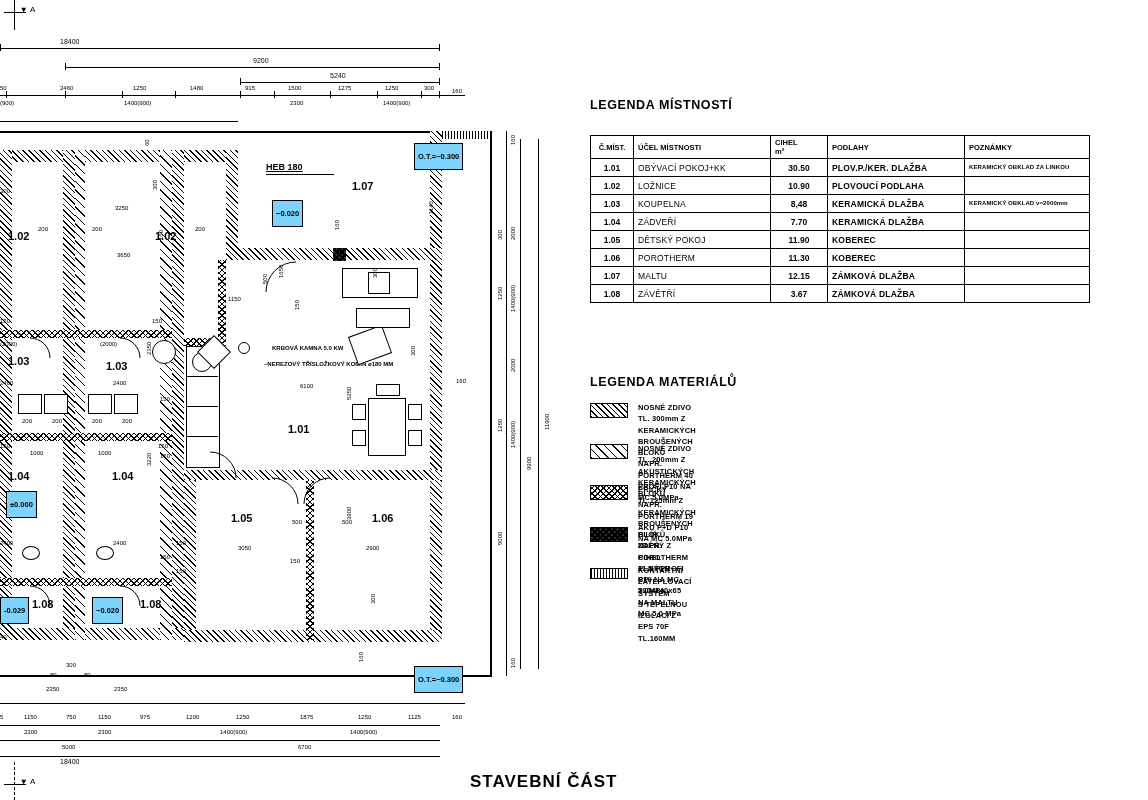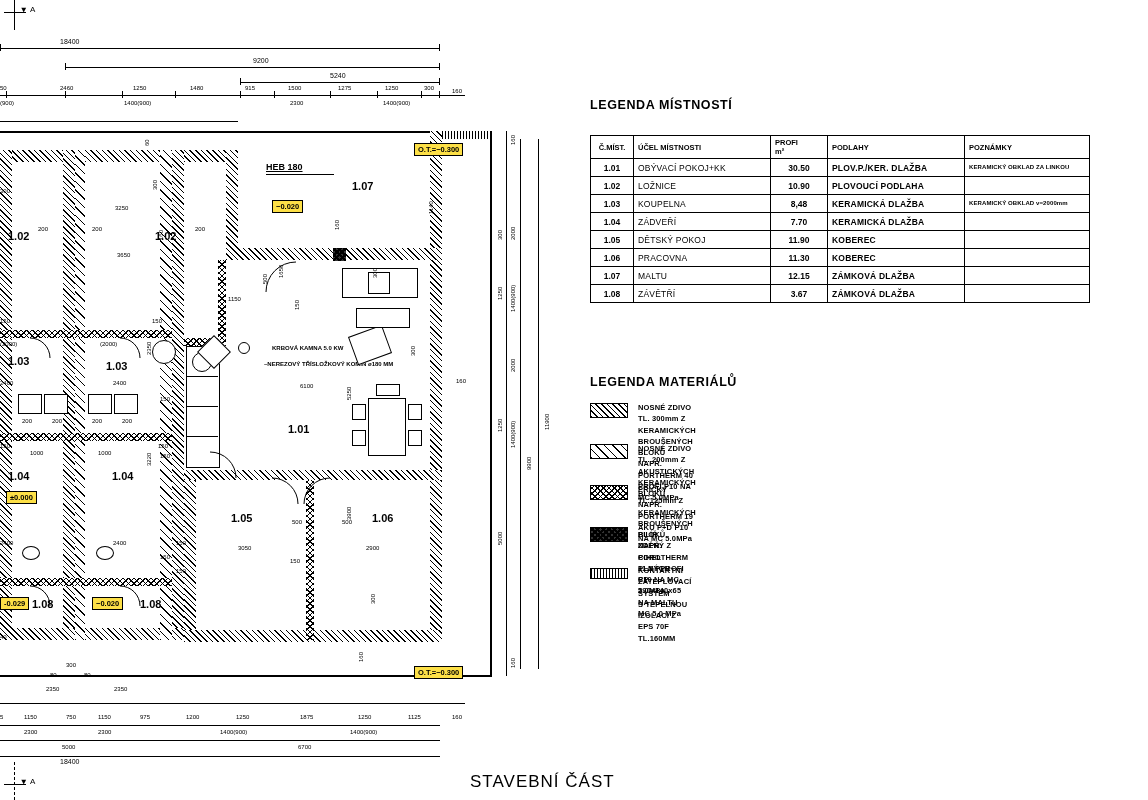--- a/index.html
+++ b/index.html
@@ -60,26 +60,26 @@
   table.rooms td.name{font-weight:normal;font-size:8.5px;letter-spacing:.2px;}
   table.rooms td.area{text-align:center;font-weight:bold;font-size:8.5px;}
   table.rooms td.floor{font-weight:bold;font-size:8.5px;letter-spacing:.2px;margin-left:44px;}
   table.rooms td.note{font-size:6px;font-weight:bold;line-height:1.25;letter-spacing:.1px;}
   .th-plocha{text-align:center;}
 
   .mat-row{position:absolute;left:590px;}
   .mat-swatch{position:absolute;width:36px;height:13px;border:1px solid #000;}
   .mat-text{position:absolute;left:48px;font-size:7.5px;font-weight:bold;line-height:1.5;letter-spacing:.15px;}
 
-  .bottom-title{position:absolute;left:470px;top:772px;font-size:17px;font-weight:normal;letter-spacing:1px;}
+  .bottom-title{position:absolute;left:470px;top:772px;font-size:17px;font-weight:bold;letter-spacing:1px;}
 
   
   .tick{position:absolute;width:1px;height:7px;background:#000;}
 
-  .lvlbox{position:absolute;border:1px solid #000;background:#fde047;font-size:7.5px;padding:1px 3px;font-weight:bold;white-space:nowrap;}
+  .lvlbox{position:absolute;border:1px solid #000;background:#7dd3fc;font-size:7.5px;padding:8px 3px;font-weight:bold;white-space:nowrap;}
   .roomlbl{position:absolute;font-size:11px;font-weight:bold;}
   .furn{position:absolute;border:1px solid #000;background:#fff;}
   .circ{position:absolute;border:1px solid #000;border-radius:50%;background:#fff;}
 </style>
 </head>
 <body>
 
 <div class="sheet">
 
   <div class="ln v" style="left:14px;top:0;height:30px;"></div>
@@ -341,21 +341,21 @@
   <div class="txt sm" style="left:20px;top:778px;transform:rotate(-90deg);">◄</div>
 
   <div class="legend-title" style="left:590px;top:98px;">LEGENDA  MÍSTNOSTÍ</div>
 
   <table class="rooms">
     <thead>
       <tr>
         <th style="width:34px;text-align:center;">Č.MÍST.</th>
         <th style="width:128px;">ÚČEL MÍSTNOSTI</th>
         <th style="width:48px;" class="th-plocha">
-          <span>PROFI</span><br>
+          <span>CIHEL</span><br>
           <span>m²</span>
         </th>
         <th style="width:128px;">PODLAHY</th>
         <th style="width:116px;">POZNÁMKY</th>
       </tr>
     </thead>
     <tbody>
       <tr>
         <td class="num">1.01</td>
         <td class="name">OBÝVACÍ POKOJ+KK</td>
@@ -386,21 +386,21 @@
       </tr>
       <tr>
         <td class="num">1.05</td>
         <td class="name">DĚTSKÝ POKOJ</td>
         <td class="area">11.90</td>
         <td class="floor">KOBEREC</td>
         <td class="note"></td>
       </tr>
       <tr>
         <td class="num">1.06</td>
-        <td class="name">PRACOVNA</td>
+        <td class="name">POROTHERM</td>
         <td class="area">11.30</td>
         <td class="floor">KOBEREC</td>
         <td class="note"></td>
       </tr>
       <tr>
         <td class="num">1.07</td>
         <td class="name">MALTU</td>
         <td class="area">12.15</td>
         <td class="floor">ZÁMKOVÁ DLAŽBA</td>
         <td class="note"></td>

